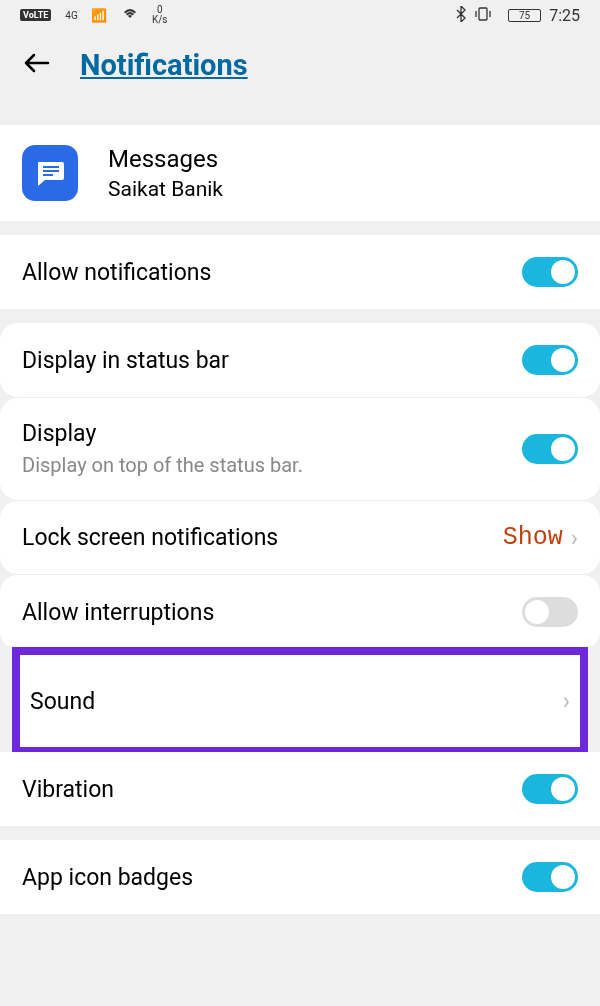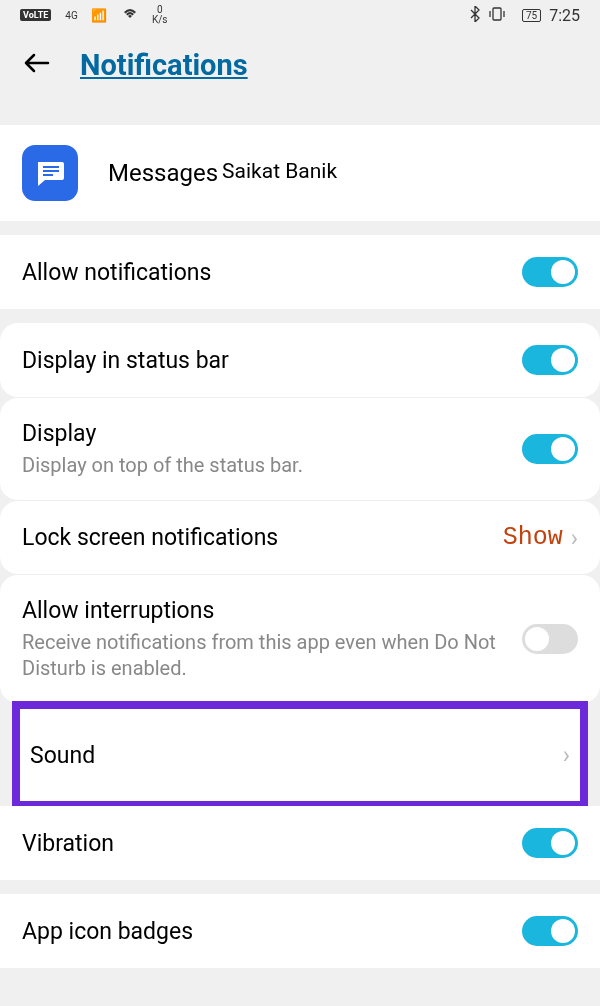--- a/index.html
+++ b/index.html
@@ -43,21 +43,21 @@
     }
     .speed-indicator {
       display: flex;
       flex-direction: column;
       align-items: center;
       font-size: 10px;
       line-height: 1;
     }
     .battery-box {
       border: 1px solid #333;
-      padding: 0 3px;
+      padding: 0 10px;
       font-size: 10px;
       border-radius: 2px;
       margin-left: 8px;
     }
     .header {
       height: 70px;
       display: flex;
       align-items: center;
       padding: 0 22px;
       gap: 28px;
@@ -89,21 +89,21 @@
       display: flex;
       align-items: center;
       justify-content: center;
     }
     .app-icon svg {
       width: 34px;
       height: 34px;
     }
     .app-details {
       display: flex;
-      flex-direction: row;
+      flex-direction: column;
       gap: 4px;
     }
     .app-name {
       font-size: 24px;
       color: #000;
     }
     .app-owner {
       font-size: 21px;
       color: #000000;
     }
@@ -283,21 +283,20 @@
   </div>
   <div class="right-group">
     <span class="setting-value">Show</span>
     <span class="chevron">›</span>
   </div>
 </div>
 
 <div class="setting-row with-border">
   <div class="setting-text">
     <span class="setting-label">Allow interruptions</span>
-    <span class="setting-sublabel">Receive notifications from this app even when Do Not Disturb is enabled.</span>
   </div>
   <div class="toggle off">
       <div class="toggle-knob"></div>
     </div>
 </div>
 
 <div class="highlighted-row">
   <div class="setting-row">
     <div class="setting-text">
       <span class="setting-label">Sound</span>

